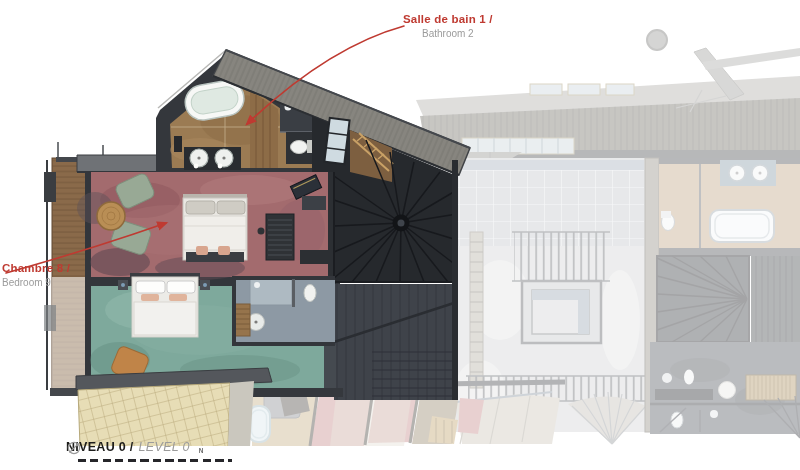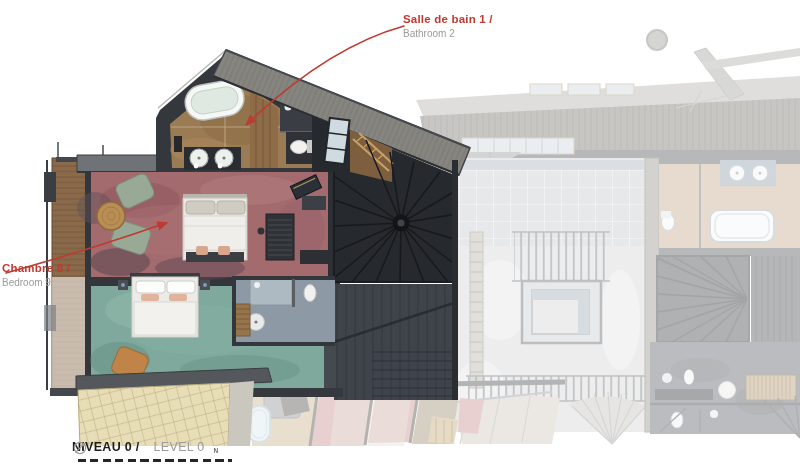--- a/index.html
+++ b/index.html
@@ -2,25 +2,25 @@
 <html style="--annotation_red: #bf3a31; --annotation_gray: #9b9b9b; --footer_text: #1d1d1b; --wall_dark: #33363b; --roof_gray: #87857f; --bathroom_floor: #9b7b53; --bedroom_carpet: #a36b6e; --lounge_carpet: #7ea99c; --balcony_wood: #8a6a4a; --shingle_roof: #e7ddb6; --dim_tile: #caccd0;"><head>
 <meta charset="utf-8">
 <style>
   html,body{margin:0;padding:0;background:#fff;}
   .stage{position:relative;width:800px;height:470px;background:#fff;overflow:hidden;
          font-family:"Liberation Sans", sans-serif;}
   .stage svg{position:absolute;left:0;top:0;}
   .ann{position:absolute;line-height:13px;}
   .ann .fr{font-weight:bold;font-size:11.5px;letter-spacing:.2px;color:var(--annotation_red,#bf3a31);}
   .ann .en{font-size:10px;margin-top:1px;color:var(--annotation_gray,#9b9b9b);}
-  .ann-bath{left:403px;top:13px;}
+  .ann-bath{left:403px;top:13px;text-align:center;}
   .ann-bed{left:2px;top:262px;}
-  .footer{position:absolute;left:72px;top:440px;display:flex;align-items:flex-end;white-space:pre;}
+  .footer{position:absolute;left:66px;top:440px;display:flex;align-items:flex-end;white-space:pre;}
   .footer .fr{font-weight:bold;font-size:12.5px;color:var(--footer_text,#1d1d1b);letter-spacing:.3px;}
-  .footer .en{font-size:12.5px;color:var(--annotation_gray,#9b9b9b);margin-left:14px;letter-spacing:.3px;}
+  .footer .en{font-size:12.5px;color:var(--annotation_gray,#9b9b9b);margin-left:5px;letter-spacing:.3px;font-style:italic;}
   .north{display:inline-flex;align-items:flex-end;margin-left:9px;}
   .north .nlab{font-size:6.5px;font-weight:bold;color:#6a6a6a;margin-right:1px;}
   .dashline{position:absolute;left:78px;top:459px;width:154px;height:3px;
             background:repeating-linear-gradient(90deg,#26262a 0 8px,transparent 8px 12.5px);}
   .arrow{stroke:var(--annotation_red,#bf3a31);stroke-width:1.6;fill:none;stroke-linecap:round;}
   #arrowhead path{fill:var(--annotation_red,#bf3a31);}
 </style>
 </head>
 <body>
 

